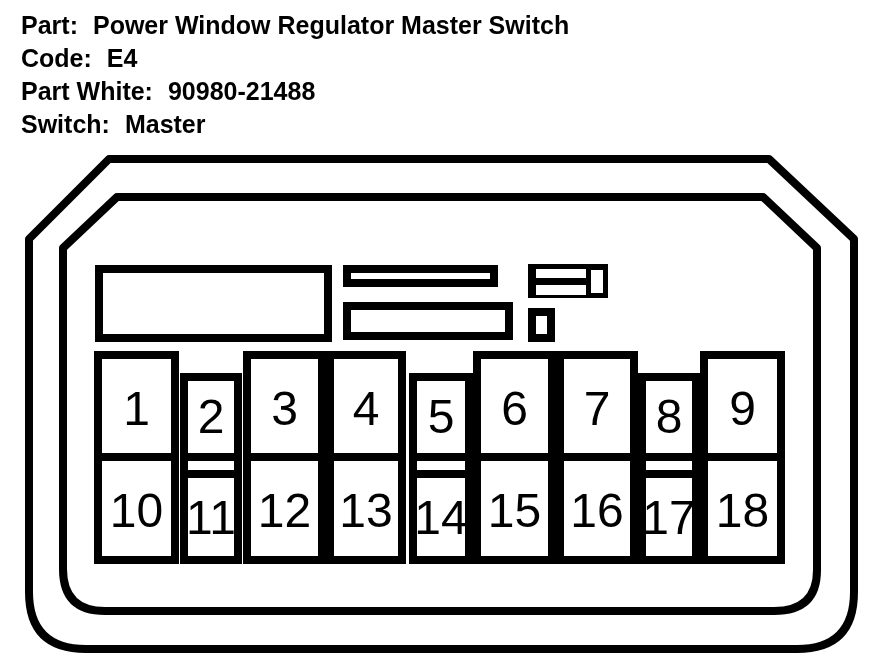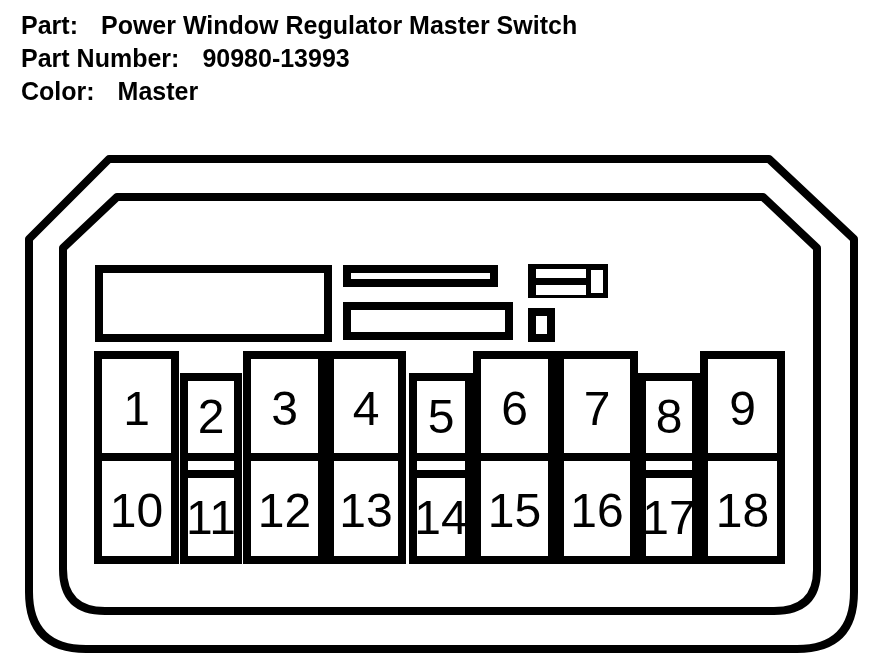--- a/index.html
+++ b/index.html
@@ -17,21 +17,21 @@
     left: 21px;
     color: #000000;
   }
   .info-row {
     height: 33px;
     line-height: 33px;
     font-size: 25px;
     font-weight: bold;
     white-space: nowrap;
   }
-  .info-value { margin-left: 23px; }
+  .info-value { margin-left: 15px; }
   .diagram-svg { position: absolute; top: 0; left: 0; }
   .outline { fill: none; stroke: #000000; stroke-width: 8; stroke-linejoin: round; }
   .key     { fill: #ffffff; stroke: #000000; stroke-width: 8; }
   .solid   { fill: #000000; stroke: none; }
   .slot    { fill: #ffffff; stroke: none; }
   .cell    { fill: #ffffff; stroke: #000000; stroke-width: 8; }
   .strip   { stroke: #000000; stroke-width: 8; }
   .pin-num {
     font-family: "Liberation Sans", sans-serif;
     font-size: 48px;
@@ -42,24 +42,27 @@
 </head>
 <body>
 
 <div class="page">
 
   <div class="header">
     <div class="info-row">
       <span class="info-label">Part:</span><span class="info-value">Power Window Regulator Master Switch</span>
     </div>
     <div class="info-row">
-      <span class="info-label">Part Number:</span><span class="info-value">90980-13993</span>
+      <span class="info-label">Code:</span><span class="info-value">E4</span>
     </div>
     <div class="info-row">
-      <span class="info-label">Color:</span><span class="info-value">Master</span>
+      <span class="info-label">Part White:</span><span class="info-value">90980-21488</span>
+    </div>
+    <div class="info-row">
+      <span class="info-label">Switch:</span><span class="info-value">Master</span>
     </div>
   </div>
 
   <svg class="diagram-svg" width="896" height="672" viewBox="0 0 896 672">
 
     <path class="outline" d="M109,159 L769,159 L854,239 L854,592 Q854,649 797,649 L86,649 Q29,649 29,592 L29,239 Z"></path>
     <path class="outline" d="M117,197 L763,197 L817,248 L817,570 Q817,611 774,611 L105,611 Q63,611 63,569 L63,248 Z"></path>
 
     <rect class="key" x="99" y="269" width="229" height="69"></rect>
     <rect class="key" x="347" y="269" width="147" height="14"></rect>

